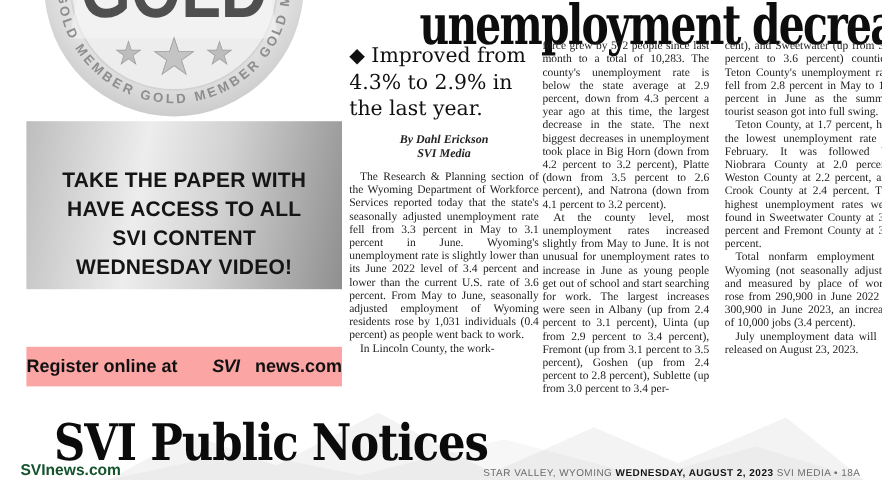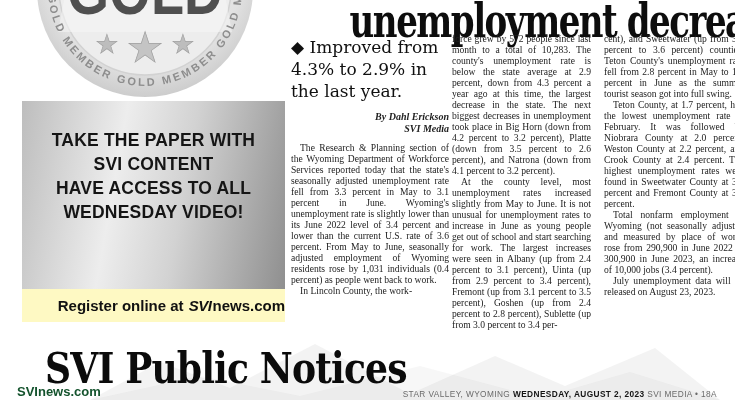--- a/index.html
+++ b/index.html
@@ -6,51 +6,51 @@
   .page {
     position:relative; width:735px; height:400px; overflow:hidden;
     background:#ffffff; font-family:"Liberation Serif", serif; color:#1a1a1a;
   }
 
   
   .seal { position:absolute; left:36px; top:-120px; width:218px; height:218px; }
 
   
   .promo {
-    position:absolute; left:22px; top:101px; width:263px; height:188px;
+    position:absolute; left:22px; top:101px; width:263px; height:140px;
     background:linear-gradient(100deg,#bdbdbd 0%,#ededed 36%,#d2d2d2 60%,#8f8f8f 100%);
-    text-align:center; padding-top:27px; box-sizing:border-box;
+    text-align:center; padding-top:37px; box-sizing:border-box;
   }
   .promo-line {
     font-family:"Liberation Sans", sans-serif; font-weight:bold;
     font-size:17.5px; line-height:24px; color:#151515; letter-spacing:0.2px;
   }
   .register {
     position:absolute; left:22px; top:289px; width:263px; height:33px;
-    background:#fef9c3; display:flex; align-items:center; justify-content:flex-end;
+    background:#fca5a5; display:flex; align-items:center; justify-content:space-between;
     font-family:"Liberation Sans", sans-serif; font-weight:bold; font-size:15px; color:#111;
   }
   .register .logo { font-style:italic; letter-spacing:-0.5px; margin:0 1px; }
 
   
   .headline {
     position:absolute; left:292px; top:-6px; width:443px; text-align:center;
     font-family:"DejaVu Serif", serif; font-weight:bold; font-size:46px;
     letter-spacing:-2px; color:#0d0d0d; white-space:nowrap;
     transform:scaleX(0.74); transform-origin:50% 0;
   }
   .col { position:absolute; text-align:justify; font-size:9.6px; line-height:11px; color:#222; }
   .col-1 { left:291px; top:36px;  width:158px; }
   .col-2 { left:452px; top:33px;  width:139px; }
   .col-3 { left:604px; top:33px;  width:140px; }
   .subhead {
     font-family:"DejaVu Serif", serif; font-size:17px; line-height:22px;
     text-align:left; color:#101010; margin:0 0 9px 0;
   }
-  .byline { text-align:right; font-style:italic; font-weight:bold; font-size:10px; line-height:11.5px; margin:0 0 8px 0; }
+  .byline { text-align:center; font-style:italic; font-weight:bold; font-size:10px; line-height:11.5px; margin:0 0 8px 0; }
   .bodyp { margin:0; }
   .indent { text-indent:9px; }
 
   
   .notices-bg { position:absolute; left:90px; top:336px; width:630px; height:64px; }
   .notices-title {
     position:absolute; left:45px; top:344px;
     font-family:"DejaVu Serif", serif; font-weight:bold; font-size:42px;
     letter-spacing:-1px; color:#0b0b0b; white-space:nowrap;
     transform:scaleX(0.86); transform-origin:left top;
@@ -93,22 +93,22 @@
     <text font-family="Liberation Sans, sans-serif" font-weight="bold" font-size="11" fill="#8d8d8d" letter-spacing="2.5">
       <textPath href="#ringBottom" startOffset="2%">GOLD MEMBER    GOLD MEMBER    GOLD MEMBER    GOLD MEMBER    GOLD MEMBER    GOLD MEMBER</textPath>
     </text>
     <text font-family="Liberation Sans, sans-serif" font-weight="bold" font-size="11" fill="#9a9a9a" letter-spacing="2.5">
       <textPath href="#ringTop" startOffset="1%">GOLD MEMBER    GOLD MEMBER    GOLD MEMBER    GOLD MEMBER    GOLD MEMBER    GOLD MEMBER</textPath>
     </text>
   </svg>
 
   <div class="promo">
     <div class="promo-line">TAKE THE PAPER WITH</div>
+    <div class="promo-line">HAVE ACCESS TO ALL</div>
     <div class="promo-line">SVI CONTENT</div>
-    <div class="promo-line">HAVE ACCESS TO ALL</div>
     <div class="promo-line">WEDNESDAY VIDEO!</div>
   </div>
   <div class="register">
     <span>Register online at</span>&nbsp;<span class="logo">SVI</span><span>news.com</span>
   </div>
 
   <div class="headline">unemployment decrease</div>
 
   <div class="col col-1">
     <p class="subhead">◆ Improved from 4.3% to 2.9% in the last year.</p>

